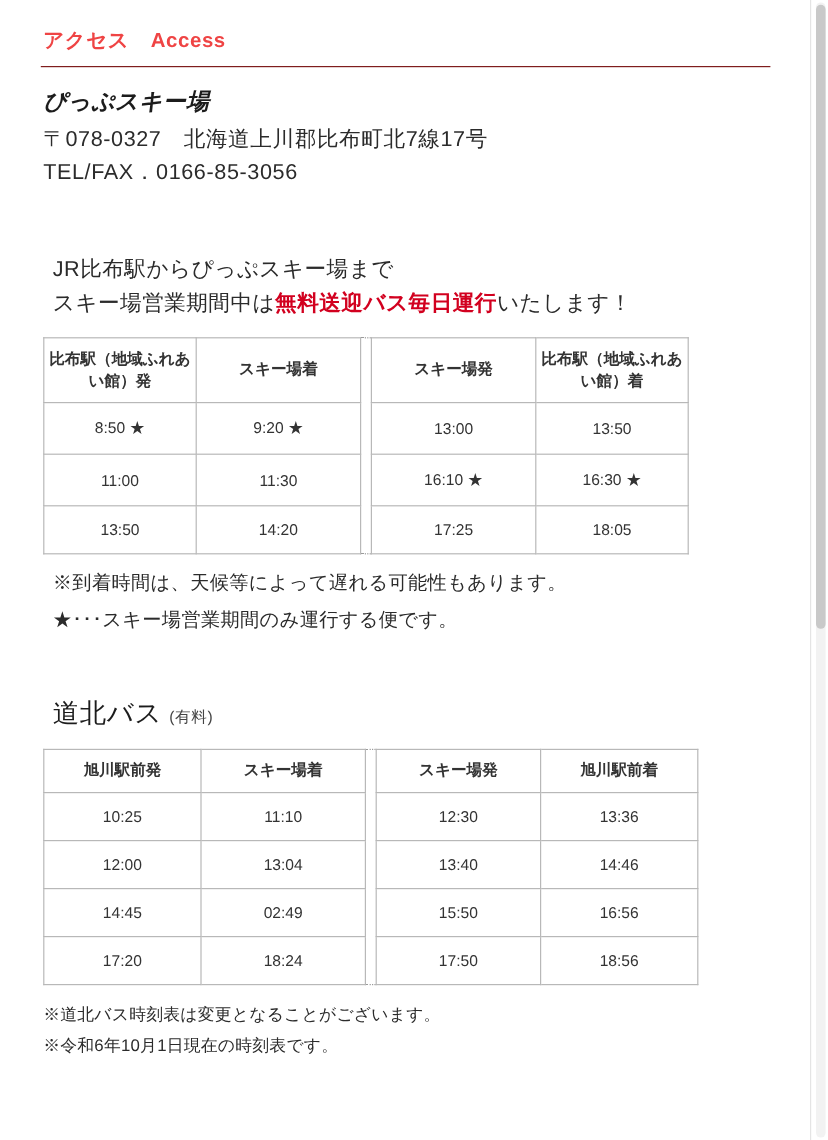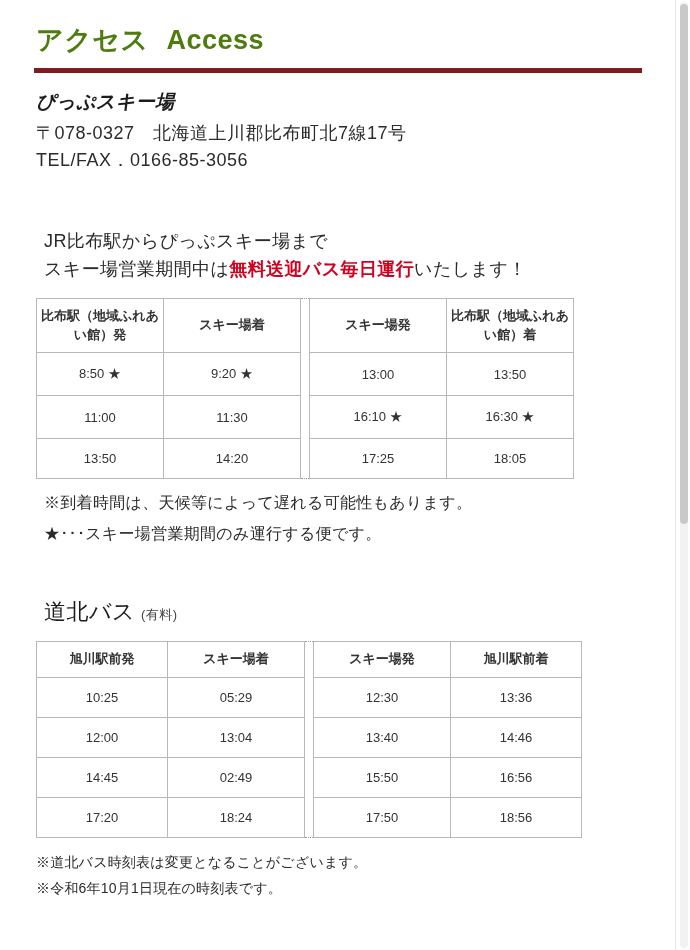--- a/index.html
+++ b/index.html
@@ -48,25 +48,25 @@
     width: 8px;
     height: 520px;
     background: #c9c9c9;
     border-radius: 4px;
   }
 
   
   .page-title {
     margin: 0;
     padding: 22px 0 10px 2px;
-    font-size: 27px;
-    font-weight: bold;
-    color: #4d7c0f;
-    letter-spacing: 0.5px;
-    border-bottom: 5px solid #7f1d1d;
+    font-size: 17px;
+    font-weight: bold;
+    color: #ef4444;
+    letter-spacing: 0.5px;
+    border-bottom: 1px solid #7f1d1d;
   }
   .page-title .jp { margin-right: 18px; }
 
   .sub-title {
     margin: 16px 0 6px 2px;
     font-size: 19px;
     font-weight: bold;
     color: #1c1c1c;
     letter-spacing: 0.5px;
     font-style: italic;
@@ -237,21 +237,21 @@
         <th class="c-a">旭川駅前発</th>
         <th class="c-b">スキー場着</th>
         <th class="gap-col head"></th>
         <th class="c-c">スキー場発</th>
         <th class="c-d">旭川駅前着</th>
       </tr>
     </thead>
     <tbody>
       <tr>
         <td>10:25</td>
-        <td>05:29</td>
+        <td>11:10</td>
         <td class="gap-col"></td>
         <td>12:30</td>
         <td>13:36</td>
       </tr>
       <tr>
         <td>12:00</td>
         <td>13:04</td>
         <td class="gap-col"></td>
         <td>13:40</td>
         <td>14:46</td>

